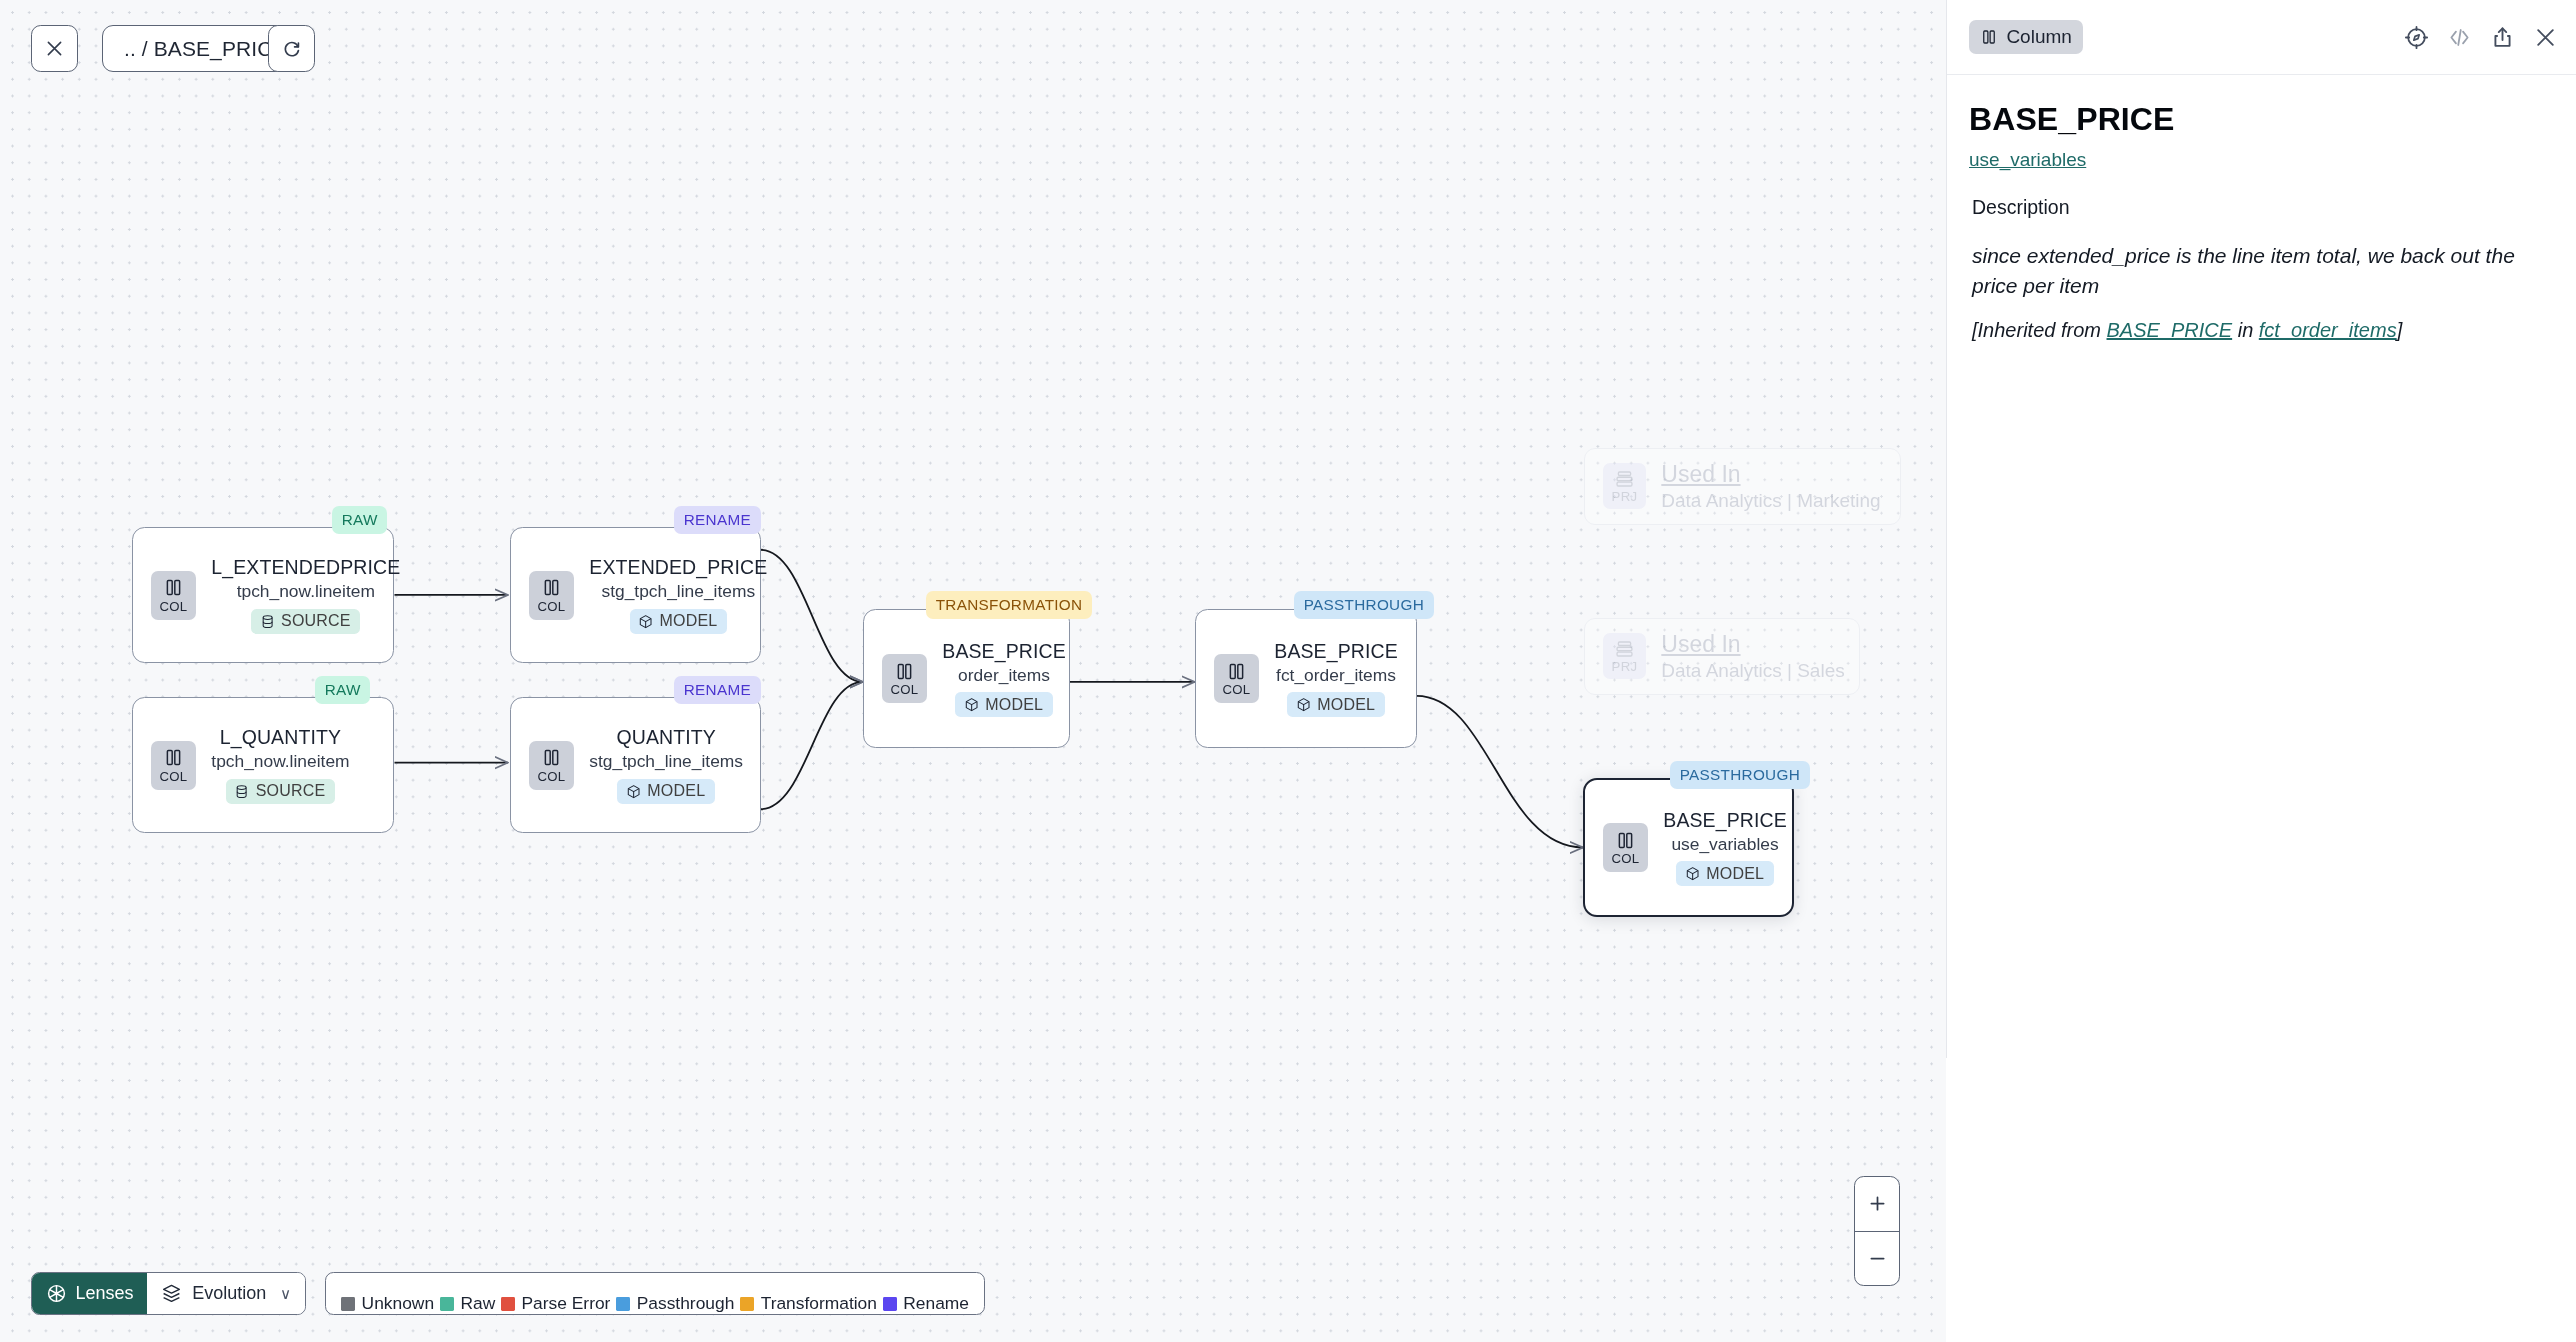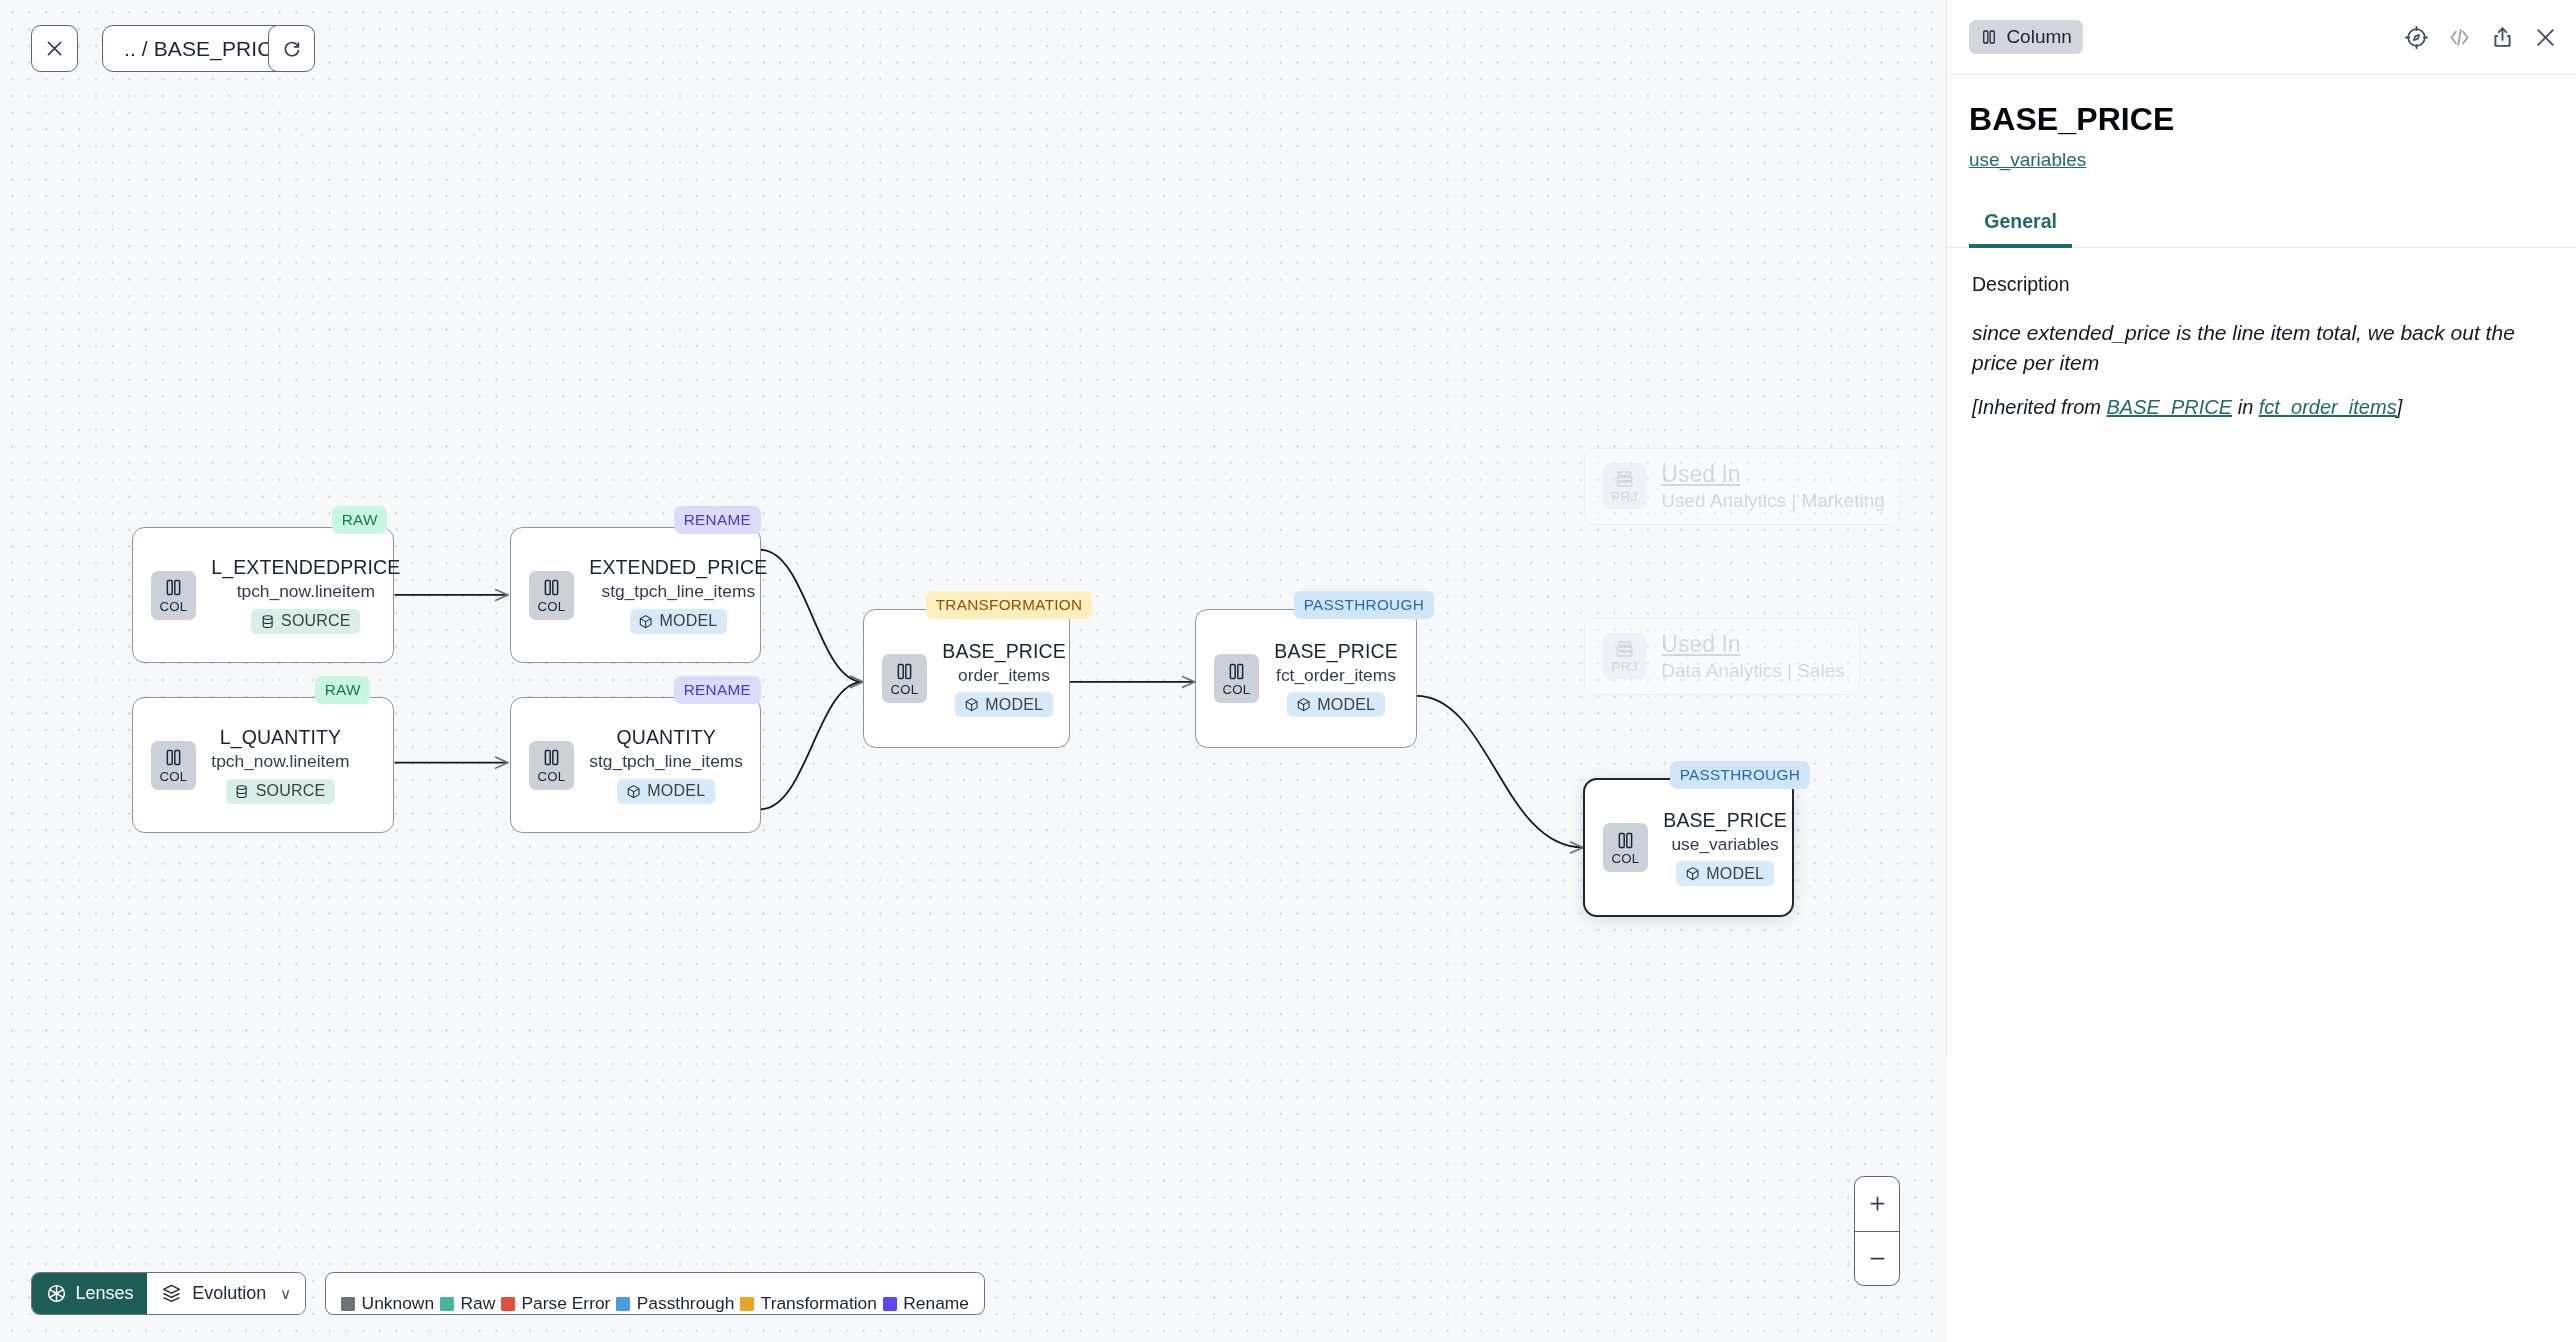--- a/index.html
+++ b/index.html
@@ -267,21 +267,21 @@
         <div class="prj-badge">
           <svg width="21" height="18" viewBox="0 0 24 20">
             <rect x="5" y="2" width="14" height="4" rx="1.4" fill="none" stroke="#a9aebd" stroke-width="1.5"></rect>
             <rect x="3.5" y="8" width="17" height="4" rx="1.4" fill="none" stroke="#a9aebd" stroke-width="1.5"></rect>
             <rect x="3.5" y="13.5" width="17" height="4.5" rx="1.4" fill="none" stroke="#a9aebd" stroke-width="1.5"></rect>
           </svg>
           <span class="cb-label">PRJ</span>
         </div>
         <div class="ghost-body">
           <div class="ghost-t1">Used In</div>
-          <div class="ghost-t2">Used Analytics | Marketing</div>
+          <div class="ghost-t2">Data Analytics | Marketing</div>
         </div>
       </div>
     </div>
 
     <div class="ghost" style="left:1584px; top:618px; width:276px; height:77px;">
       <div class="ghost-inner">
         <div class="prj-badge">
           <svg width="21" height="18" viewBox="0 0 24 20">
             <rect x="5" y="2" width="14" height="4" rx="1.4" fill="none" stroke="#a9aebd" stroke-width="1.5"></rect>
             <rect x="3.5" y="8" width="17" height="4" rx="1.4" fill="none" stroke="#a9aebd" stroke-width="1.5"></rect>
@@ -564,23 +564,20 @@
           <svg width="25" height="25" viewBox="0 0 24 24">
             <path d="M5 5 L19 19 M19 5 L5 19" stroke="#444d5e" stroke-width="1.8" stroke-linecap="round"></path>
           </svg>
         </span>
       </div>
     </div>
 
     <div id="panel-title">BASE_PRICE</div>
     <a id="panel-link" href="#">use_variables</a>
 
-    <div id="tabs">
-      <div class="tab">General</div>
-    </div>
 
     <div id="panel-body">
       <div id="desc-label">Description</div>
       <div id="desc-text">since extended_price is the line item total, we back out the price per item</div>
       <div id="desc-inherit">
         <span>[Inherited from </span><a href="#">BASE_PRICE</a><span> in </span><a href="#">fct_order_items</a><span>]</span>
       </div>
     </div>
 
   </div>

